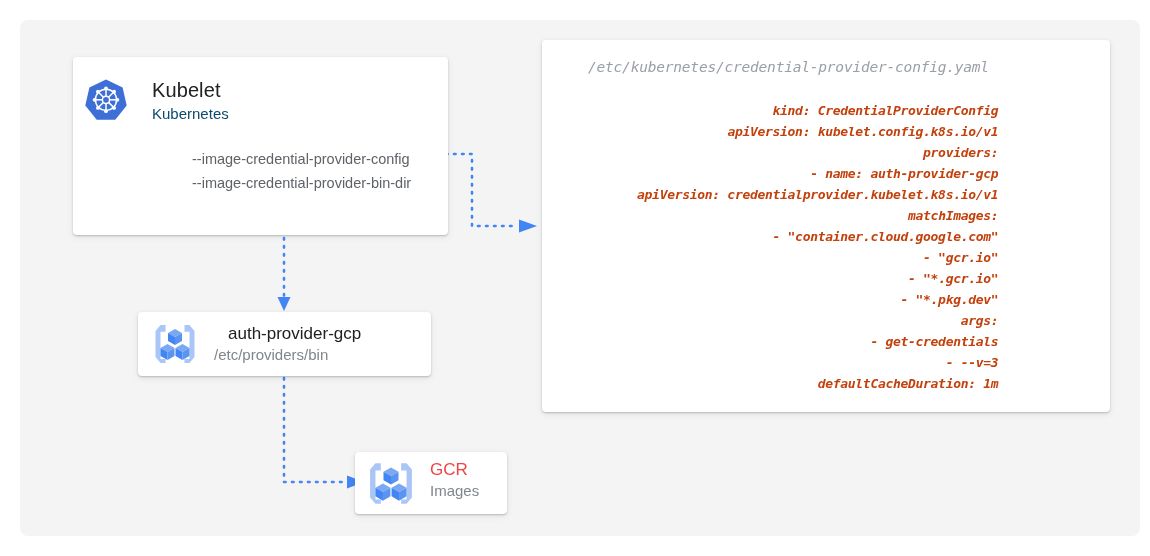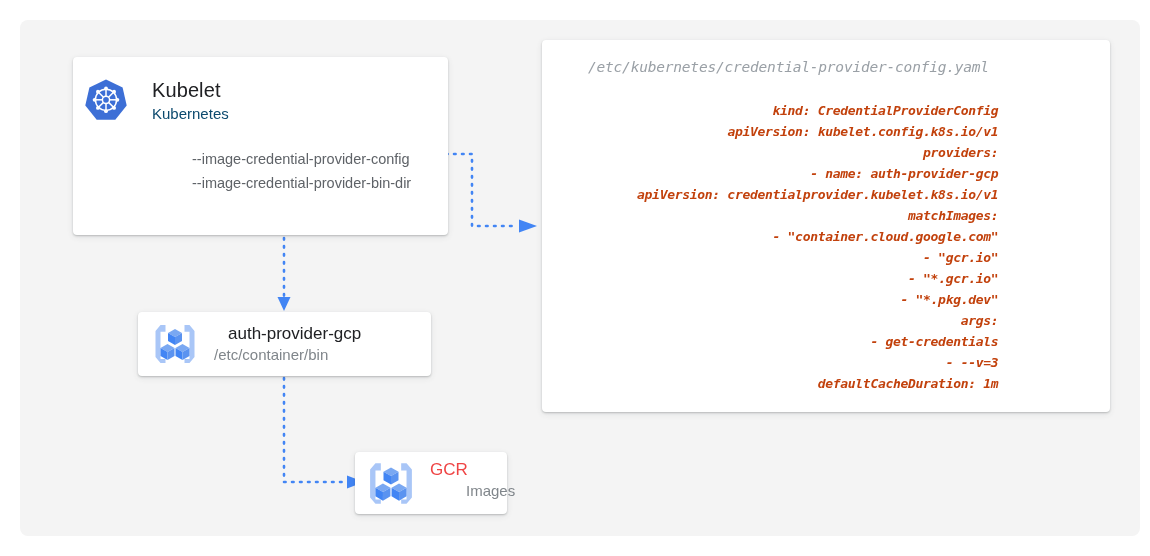--- a/index.html
+++ b/index.html
@@ -145,21 +145,20 @@
     color: #ef4444;
     line-height: 22px;
   }
   .gcr-sub {
     position: absolute;
     left: 430px;
     top: 481px;
     font-size: 15px;
     color: #80868b;
     line-height: 20px;
-    margin-left: 36px;
   }
 
   
   .yaml-card {
     left: 542px;
     top: 40px;
     width: 568px;
     height: 372px;
   }
   .yaml-header {
@@ -273,21 +272,21 @@
       <path d="M22.5 25 L15.5 29 L15.5 37 L22.5 33 Z" fill="#5b93f0"></path>
     </g>
     <g>
       <path d="M30.5 21 L37.5 25 L30.5 29 L23.5 25 Z" fill="#7aa8f2"></path>
       <path d="M23.5 25 L30.5 29 L30.5 37 L23.5 33 Z" fill="#4285f4"></path>
       <path d="M37.5 25 L30.5 29 L30.5 37 L37.5 33 Z" fill="#5b93f0"></path>
     </g>
   </svg>
 
   <div class="auth-title">auth-provider-gcp</div>
-  <div class="auth-sub">/etc/container/bin</div>
+  <div class="auth-sub">/etc/providers/bin</div>
 
   <div class="card gcr-card"></div>
 
   <svg class="gcr-icon" viewBox="0 0 46 42" aria-hidden="true">
     <path d="M13.5 2 L8.5 2 L3.5 8 L3.5 34 L8.5 40 L13.5 40 L13.5 36 L8.5 36 L8.5 8.8 L13.5 8.8 Z" fill="#a9c6f7"></path>
     <path d="M32.5 2 L37.5 2 L42.5 8 L42.5 34 L37.5 40 L32.5 40 L32.5 36 L37.5 36 L37.5 8.8 L32.5 8.8 Z" fill="#a9c6f7"></path>
     <g>
       <path d="M23 6 L30 10 L23 14 L16 10 Z" fill="#7aa8f2"></path>
       <path d="M16 10 L23 14 L23 22 L16 18 Z" fill="#4285f4"></path>
       <path d="M30 10 L23 14 L23 22 L30 18 Z" fill="#5b93f0"></path>

